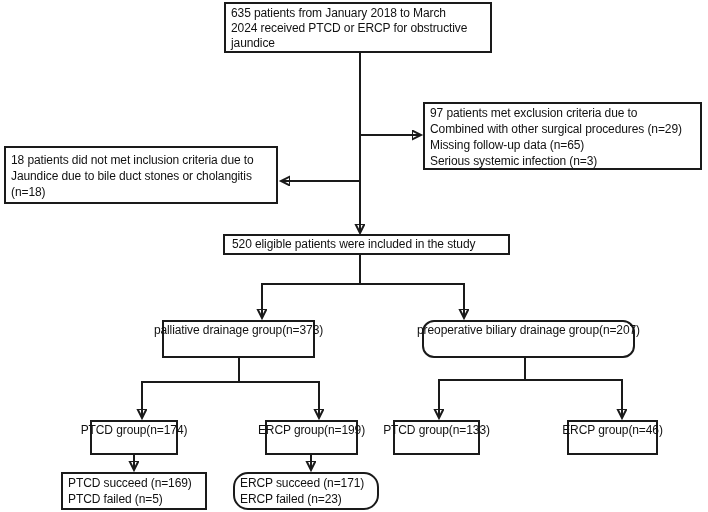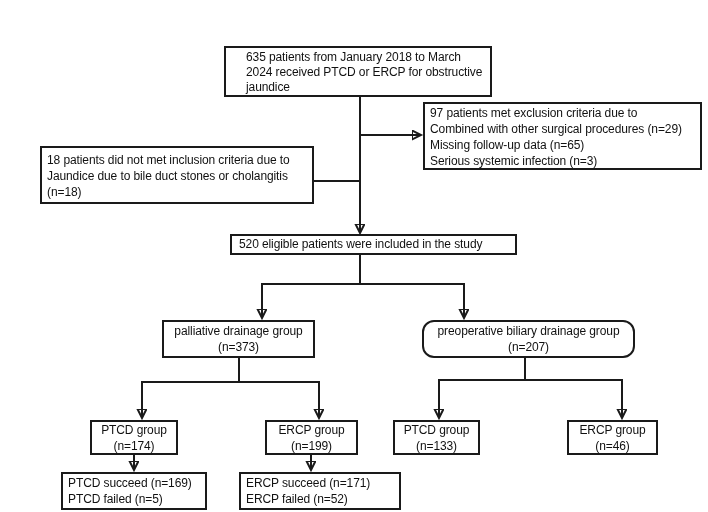--- a/index.html
+++ b/index.html
@@ -8,34 +8,34 @@
     font-family:"Liberation Sans",sans-serif;font-size:12px;color:#111111;
     letter-spacing:-0.1px;
   }
   .connectors{position:absolute;left:0;top:0;width:708px;height:512px;pointer-events:none;}
   .connectors path{stroke:#1a1a1a;stroke-width:2;fill:none;}
   .box{
     position:absolute;box-sizing:border-box;border:2px solid #1a1a1a;background:#ffffff;
     line-height:16px;
   }
   .left{padding:1px 5px;text-align:left;}
-  .center{display:flex;flex-direction:column;justify-content:center;text-align:center;}
+  .center{display:flex;flex-direction:row;justify-content:center;text-align:center;}
   .ln{white-space:nowrap;}
-  #b-enroll{left:224px;top:2px;width:268px;height:51px;padding:2px 20px;line-height:15px;margin-top:44px;}
+  #b-enroll{left:224px;top:2px;width:268px;height:51px;padding:2px 5px;line-height:15px;}
   #b-excl{left:423px;top:102px;width:279px;height:68px;}
-  #b-notinc{left:4px;top:146px;width:274px;height:58px;padding:4px 5px;margin-left:36px;}
-  #b-elig{left:230px;top:234px;width:287px;height:21px;padding:0 0 0 7px;line-height:17px;}
+  #b-notinc{left:4px;top:146px;width:274px;height:58px;padding:4px 5px;}
+  #b-elig{left:223px;top:234px;width:287px;height:21px;padding:0 0 0 7px;line-height:17px;}
   #b-pall{left:162px;top:320px;width:153px;height:38px;}
   #b-preop{left:422px;top:320px;width:213px;height:38px;border-radius:12px;}
   #b-ptcd1{left:90px;top:420px;width:88px;height:35px;}
   #b-ercp1{left:265px;top:420px;width:93px;height:35px;}
   #b-ptcd2{left:393px;top:420px;width:87px;height:35px;}
   #b-ercp2{left:567px;top:420px;width:91px;height:35px;}
   #b-ptcdout{left:61px;top:472px;width:146px;height:38px;}
-  #b-ercpout{left:239px;top:472px;width:162px;height:38px;}
+  #b-ercpout{left:233px;top:472px;width:146px;height:38px;border-radius:15px;}
 </style>
 </head>
 <body>
 
 <div class="stage">
 
   <svg class="connectors" viewBox="0 0 708 512" aria-hidden="true">
     <defs>
       <marker id="ah" markerUnits="userSpaceOnUse" markerWidth="12" markerHeight="12" refX="8" refY="5" orient="auto">
         <path d="M0,0.5 L9,5 L0,9.5 Z" fill="#1a1a1a" stroke="none"></path>
@@ -110,16 +110,16 @@
     <div class="ln">(n=46)</div>
   </div>
 
   <div class="box left" id="b-ptcdout">
     <div class="ln">PTCD succeed (n=169)</div>
     <div class="ln">PTCD failed (n=5)</div>
   </div>
 
   <div class="box left" id="b-ercpout">
     <div class="ln">ERCP succeed (n=171)</div>
-    <div class="ln">ERCP failed (n=52)</div>
+    <div class="ln">ERCP failed (n=23)</div>
   </div>
 
 </div>
 
 </body></html>

